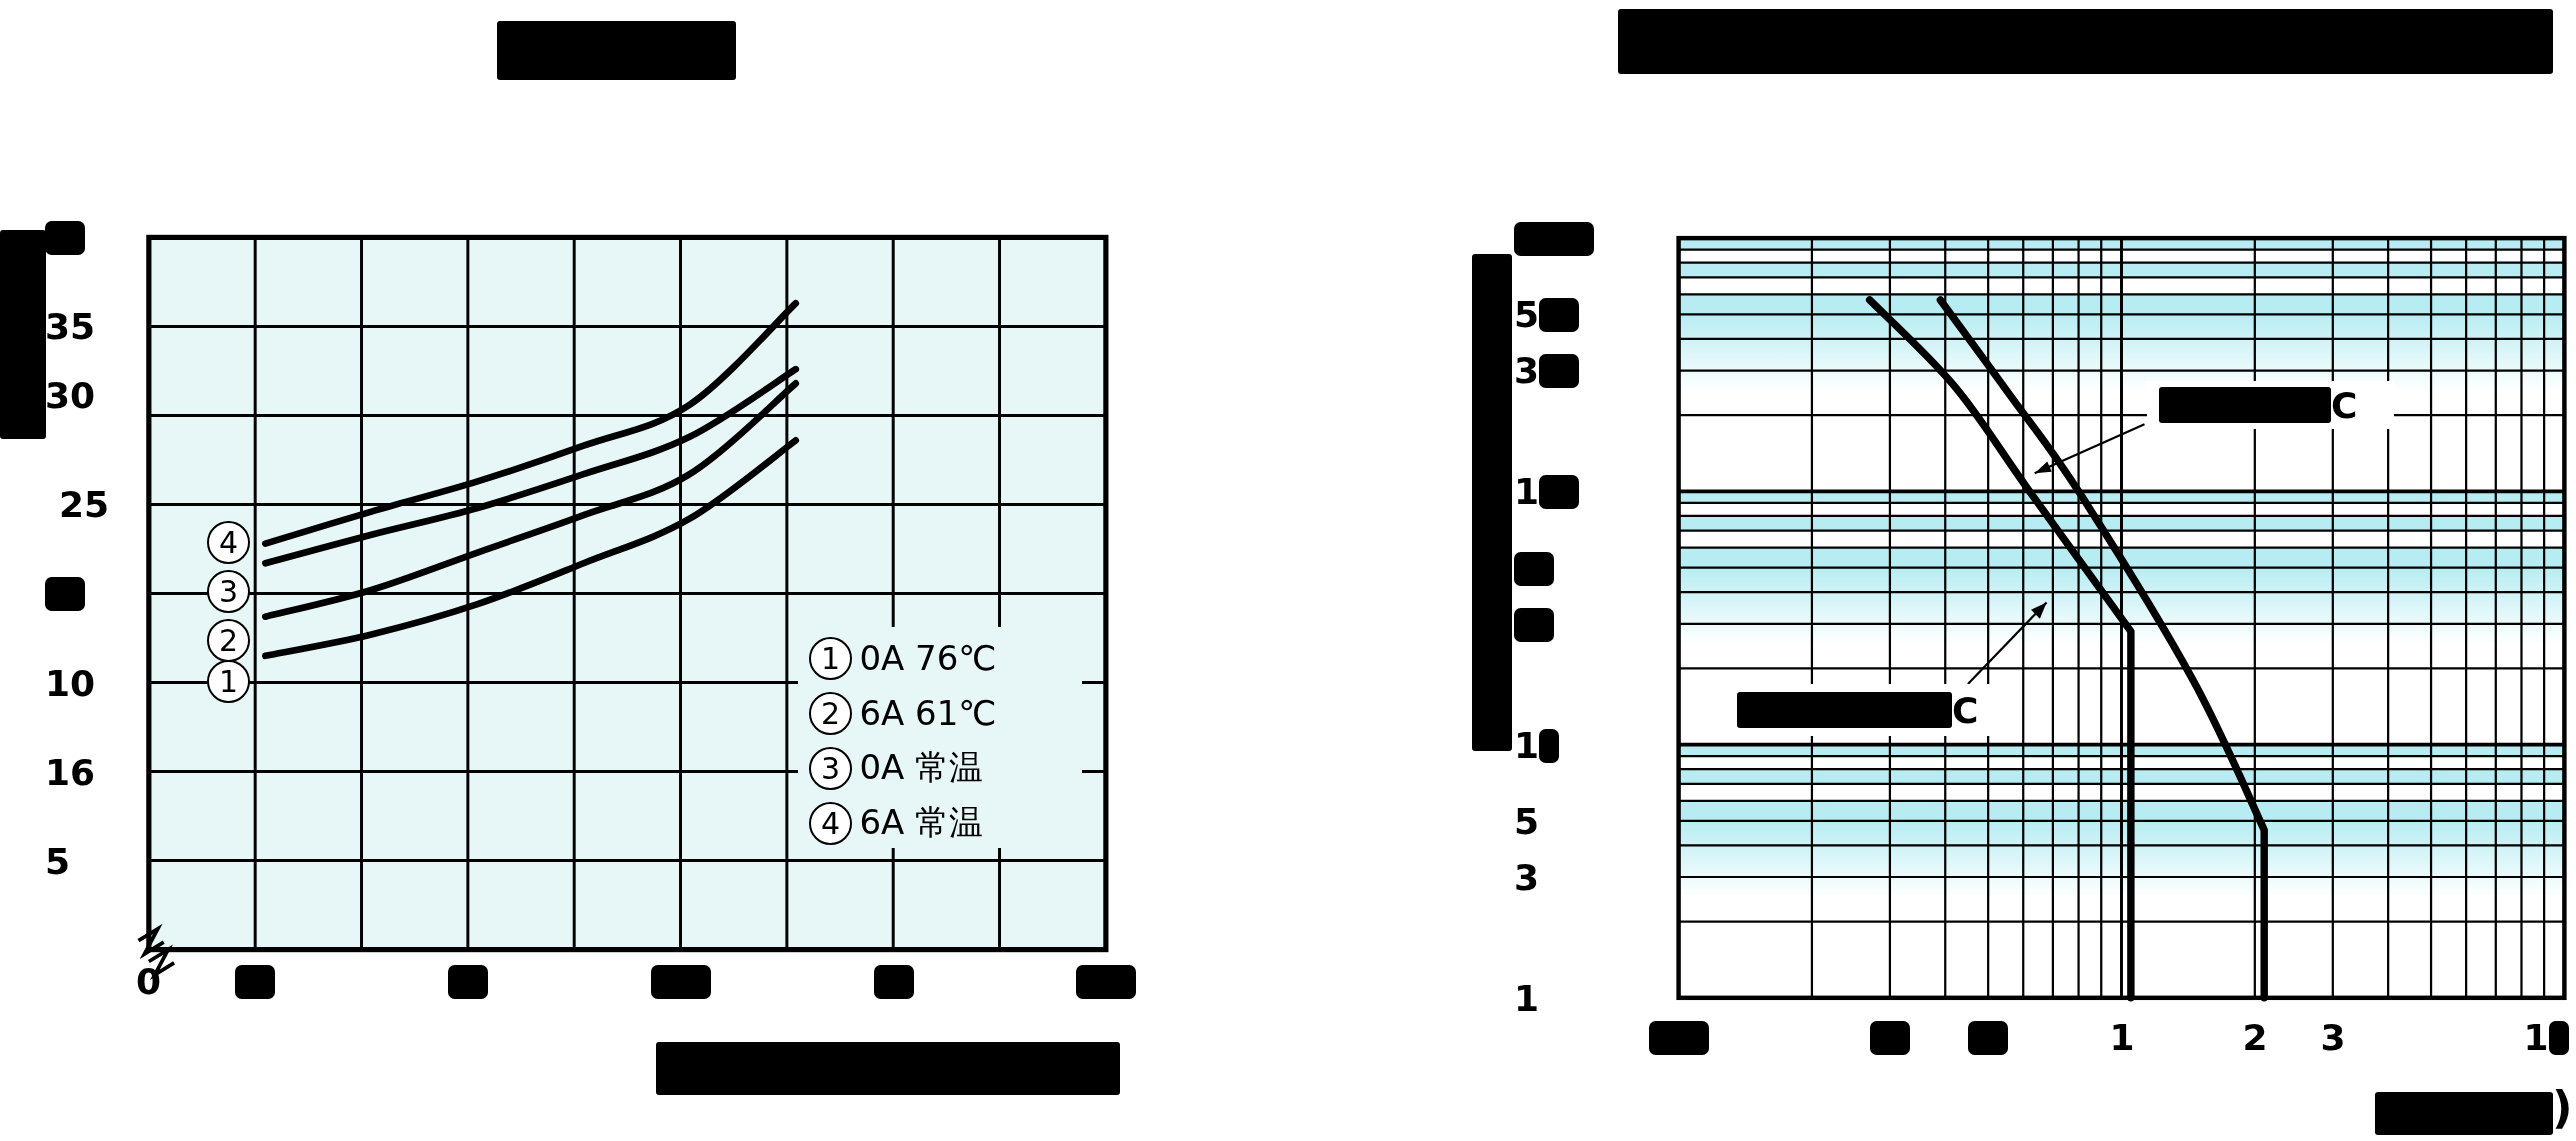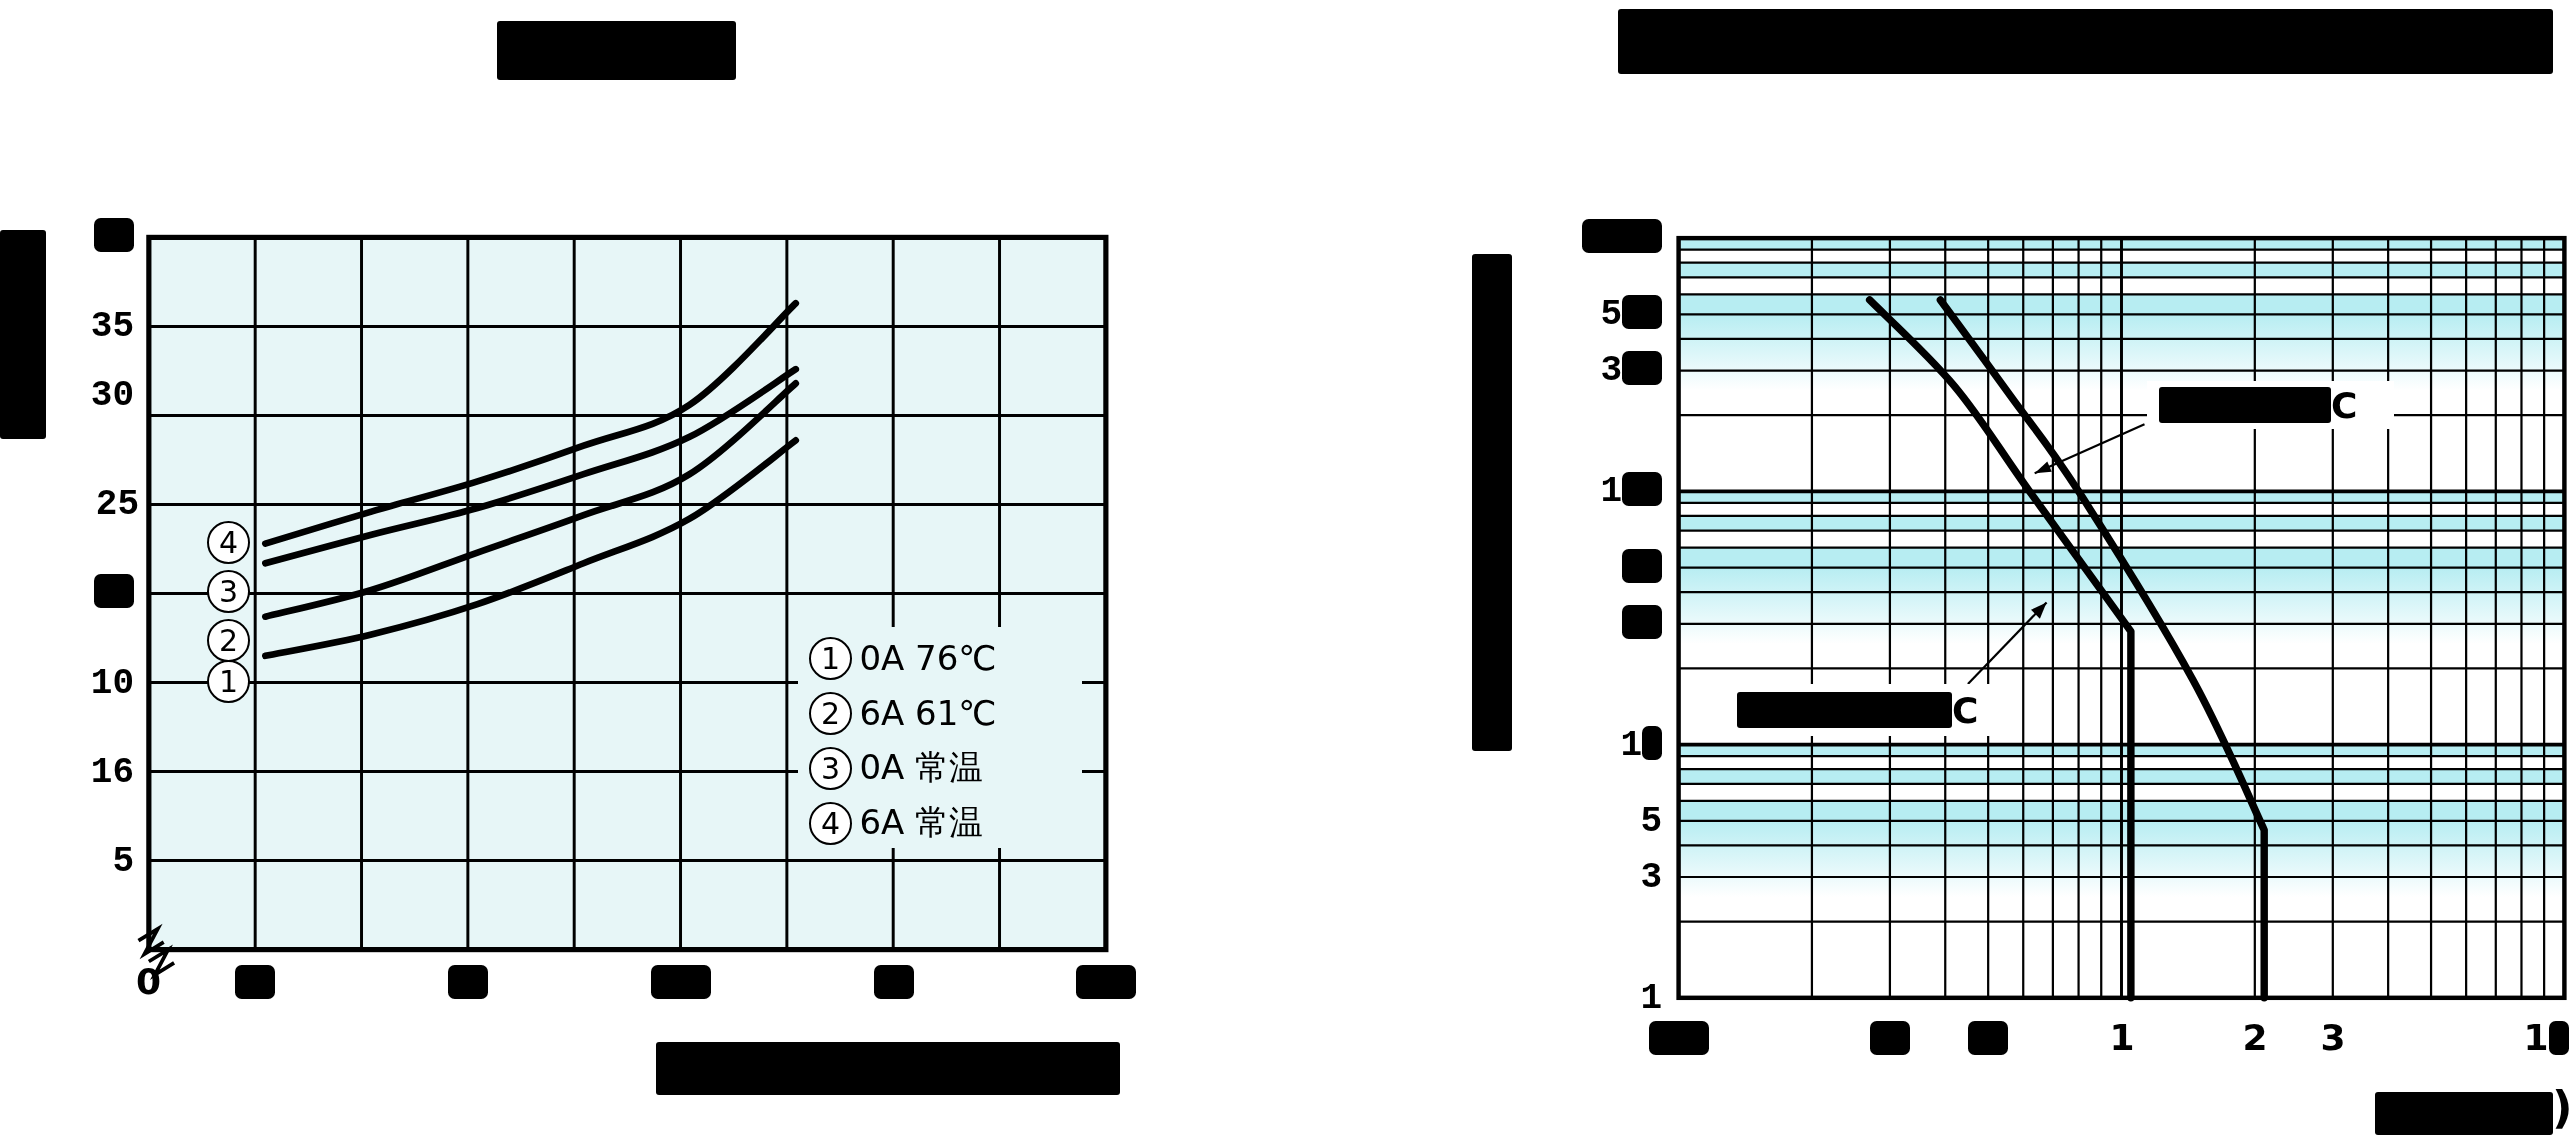--- a/index.html
+++ b/index.html
@@ -2,21 +2,21 @@
 <html style="font-size:12px"><head>
 <meta charset="utf-8">
 <style>
   html,body{margin:0;padding:0;background:#fff;}
   #stage{position:relative;width:2576px;height:1141px;background:#ffffff;
          font-family:"DejaVu Sans",sans-serif;color:#000;overflow:hidden;}
   svg{position:absolute;left:0;top:0;}
   .bar{position:absolute;background:#000;border-radius:3px;}
   .tick{position:absolute;font-size:36px;line-height:45px;white-space:nowrap;}
   .tick.bold{font-weight:bold;}
-  .tick.right{text-align:right;font-family:Liberation Mono, monospace;}
+  .tick.right{}
   .tick.center{text-align:center;}
   .blob{display:inline-block;height:34px;background:#000;border-radius:6.7px;vertical-align:-5.2px;}
   .circ{display:inline-flex;align-items:center;justify-content:center;
         width:43px;height:43px;border:2.2px solid #000;border-radius:50%;
         background:#fff;font-size:30px;box-sizing:border-box;}
   .marker{position:absolute;}
   .legend-row{position:absolute;display:flex;align-items:center;gap:7.4px;
               font-size:34px;white-space:nowrap;height:52px;}
   .ann{position:absolute;background:#fff;display:flex;align-items:center;padding:6px 12px;}
   .ann .bar-in{position:relative;background:#000;border-radius:3px;height:36px;}
@@ -167,21 +167,21 @@
   </div>
   <div class="ann" style="left:1725px;top:684px;width:267px;height:40px">
     <span class="bar-in" style="width:215px"></span>
     <span class="suffix">C</span>
   </div>
 
   <div id="ticks"></div>
 <div class="tick bold right" style="left: 45px; top: 215px; width: 89px;"><span class="blob" style="width: 40px;"></span></div>
     <div class="tick bold right" style="left: 45px; top: 304px; width: 89px;">35</div>
     <div class="tick bold right" style="left: 45px; top: 373px; width: 89px;">30</div>
-    <div class="tick bold right" style="left: 50px; top: 482px; width: 89px;">25</div>
+    <div class="tick bold right" style="left: 59px; top: 482px; width: 89px;">25</div>
     <div class="tick bold right" style="left: 45px; top: 571px; width: 89px;"><span class="blob" style="width: 40px;"></span></div>
     <div class="tick bold right" style="left: 45px; top: 661px; width: 89px;">10</div>
     <div class="tick bold right" style="left: 45px; top: 750px; width: 89px;">16</div>
     <div class="tick bold right" style="left: 45px; top: 839px; width: 89px;">5</div>
     <div class="tick bold center" style="left: 104px; top: 959px; width: 89px;">0</div>
     <div class="tick bold center" style="left: 210px; top: 959px; width: 89px;"><span class="blob" style="width: 40px;"></span></div>
     <div class="tick bold center" style="left: 423px; top: 959px; width: 89px;"><span class="blob" style="width: 40px;"></span></div>
     <div class="tick bold center" style="left: 636px; top: 959px; width: 89px;"><span class="blob" style="width: 60px;"></span></div>
     <div class="tick bold center" style="left: 849px; top: 959px; width: 89px;"><span class="blob" style="width: 40px;"></span></div>
     <div class="tick bold center" style="left: 1061px; top: 959px; width: 89px;"><span class="blob" style="width: 60px;"></span></div>

